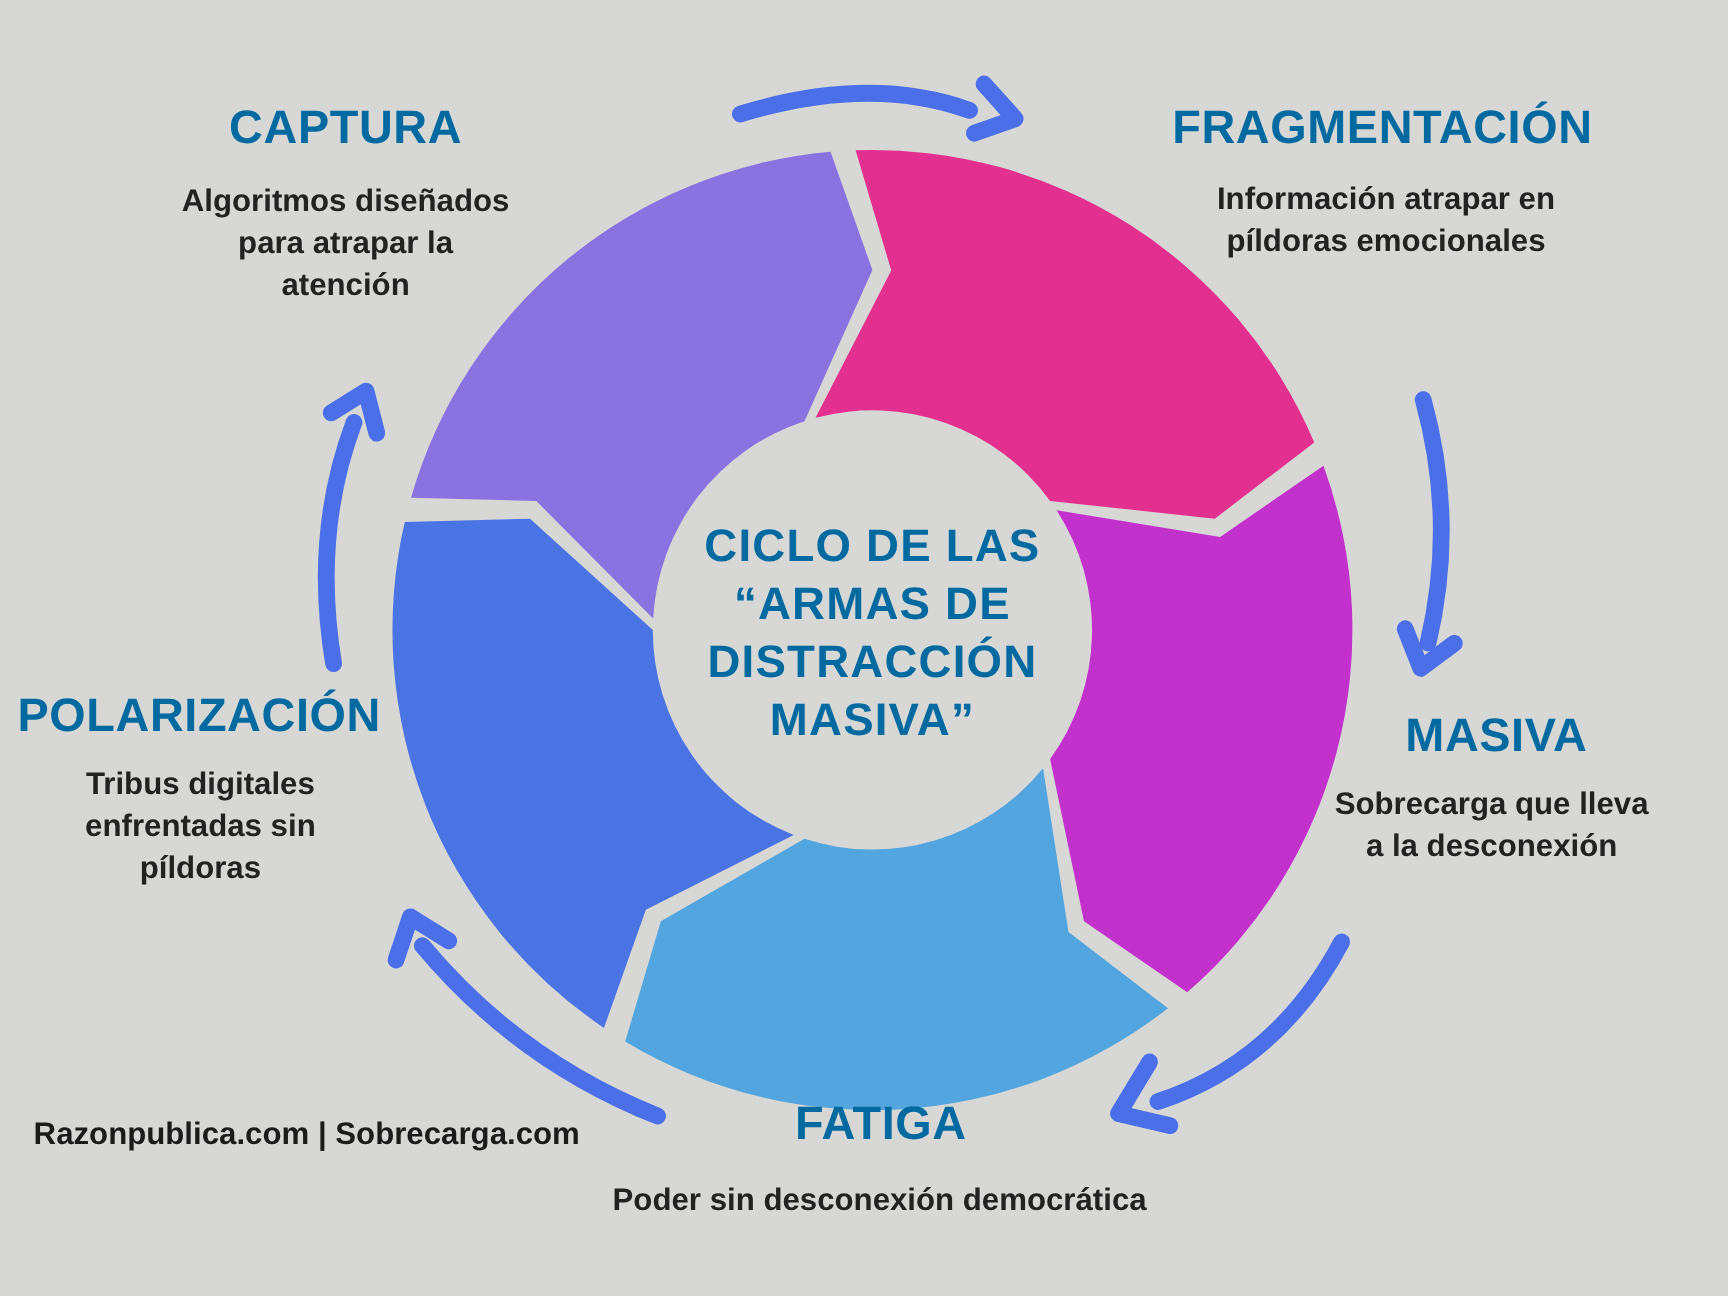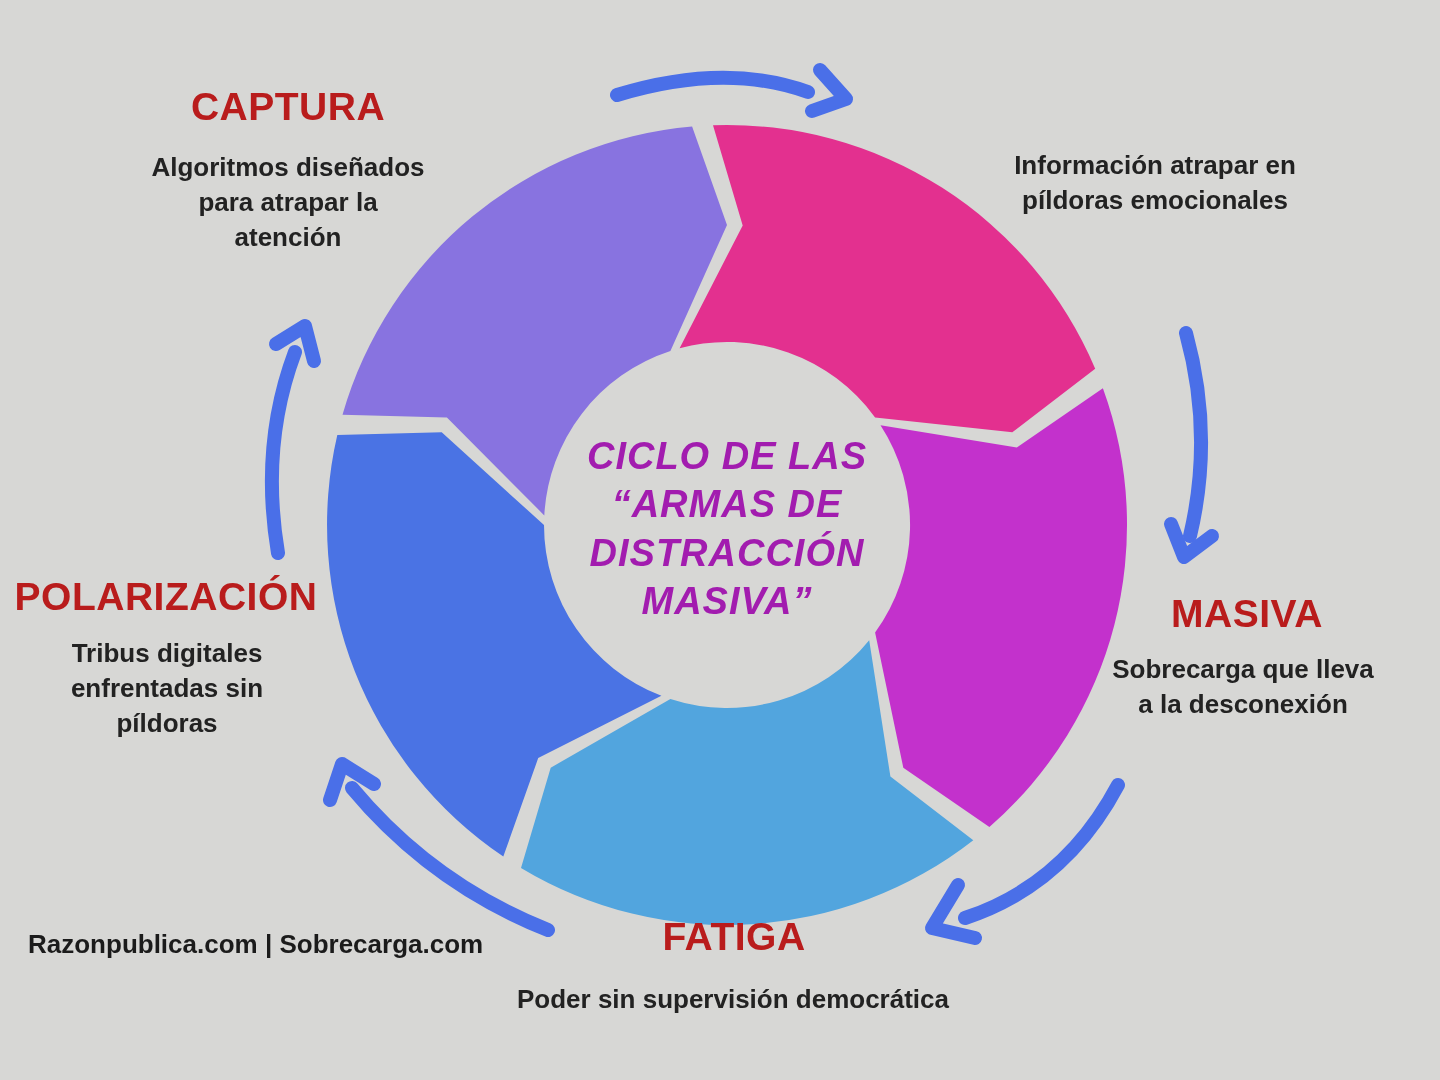--- a/index.html
+++ b/index.html
@@ -6,21 +6,21 @@
   body{
     width:1440px;height:1080px;overflow:hidden;position:relative;
     background:#d7d7d5;
     font-family:"Liberation Sans", sans-serif;
     color:#1d1d1d;
   }
   .canvas{position:absolute;inset:0;width:1440px;height:1080px;}
   svg.wheel{position:absolute;left:0;top:0;width:1440px;height:1080px;}
   .label-block{position:absolute;text-align:center;transform:translateX(-50%);}
   .seg-heading{
-    font-size:39px;font-weight:700;letter-spacing:.5px;color:#b91c1c;
+    font-size:39px;font-weight:700;letter-spacing:.5px;color:#0369a1;
     white-space:nowrap;line-height:1.1;
   }
   .seg-desc{
     font-size:26px;font-weight:700;color:#222;line-height:1.35;
   }
   .center-title{
     position:absolute;left:727px;top:528px;transform:translate(-50%,-50%);
     width:345px;text-align:center;
     font-size:38px;font-weight:700;letter-spacing:1px;line-height:1.27;
     color:#1b90a8;
@@ -67,30 +67,31 @@
       <g fill="none" stroke="#4a6fe8" stroke-width="14" stroke-linecap="round" stroke-linejoin="round">
         <path d="M548 930 Q432 884 352 788"></path>
         <path d="M330 800 L342 764 L374 784"></path>
       </g>
       <g fill="none" stroke="#4a6fe8" stroke-width="14" stroke-linecap="round" stroke-linejoin="round">
         <path d="M278 553 Q260 445 295 352"></path>
         <path d="M276 344 L305 326 L314 361"></path>
       </g>
     </svg>
 
-  <div class="center-title" style="color: #a21caf; font-style: italic;">CICLO DE LAS “ARMAS DE DISTRACCIÓN MASIVA”</div>
+  <div class="center-title" style="color: #0369a1;">CICLO DE LAS “ARMAS DE DISTRACCIÓN MASIVA”</div>
 
   <div class="label-block seg-heading pos-captura-h">CAPTURA</div>
   <div class="label-block seg-desc pos-captura-d">Algoritmos diseñados para atrapar la atención</div>
 
+  <div class="label-block seg-heading pos-fragmentacion-h">FRAGMENTACIÓN</div>
   <div class="label-block seg-desc pos-fragmentacion-d">Información atrapar en píldoras emocionales</div>
 
   <div class="label-block seg-heading pos-fatiga-h">MASIVA</div>
   <div class="label-block seg-desc pos-fatiga-d">Sobrecarga que lleva a la desconexión</div>
 
   <div class="label-block seg-heading pos-control-h">FATIGA</div>
-  <div class="label-block seg-desc pos-control-d">Poder sin supervisión democrática</div>
+  <div class="label-block seg-desc pos-control-d">Poder sin desconexión democrática</div>
 
   <div class="label-block seg-heading pos-polarizacion-h">POLARIZACIÓN</div>
   <div class="label-block seg-desc pos-polarizacion-d">Tribus digitales enfrentadas sin píldoras</div>
 
   <div class="footer">Razonpublica.com | Sobrecarga.com</div>
 </div>
 
 </body></html>

